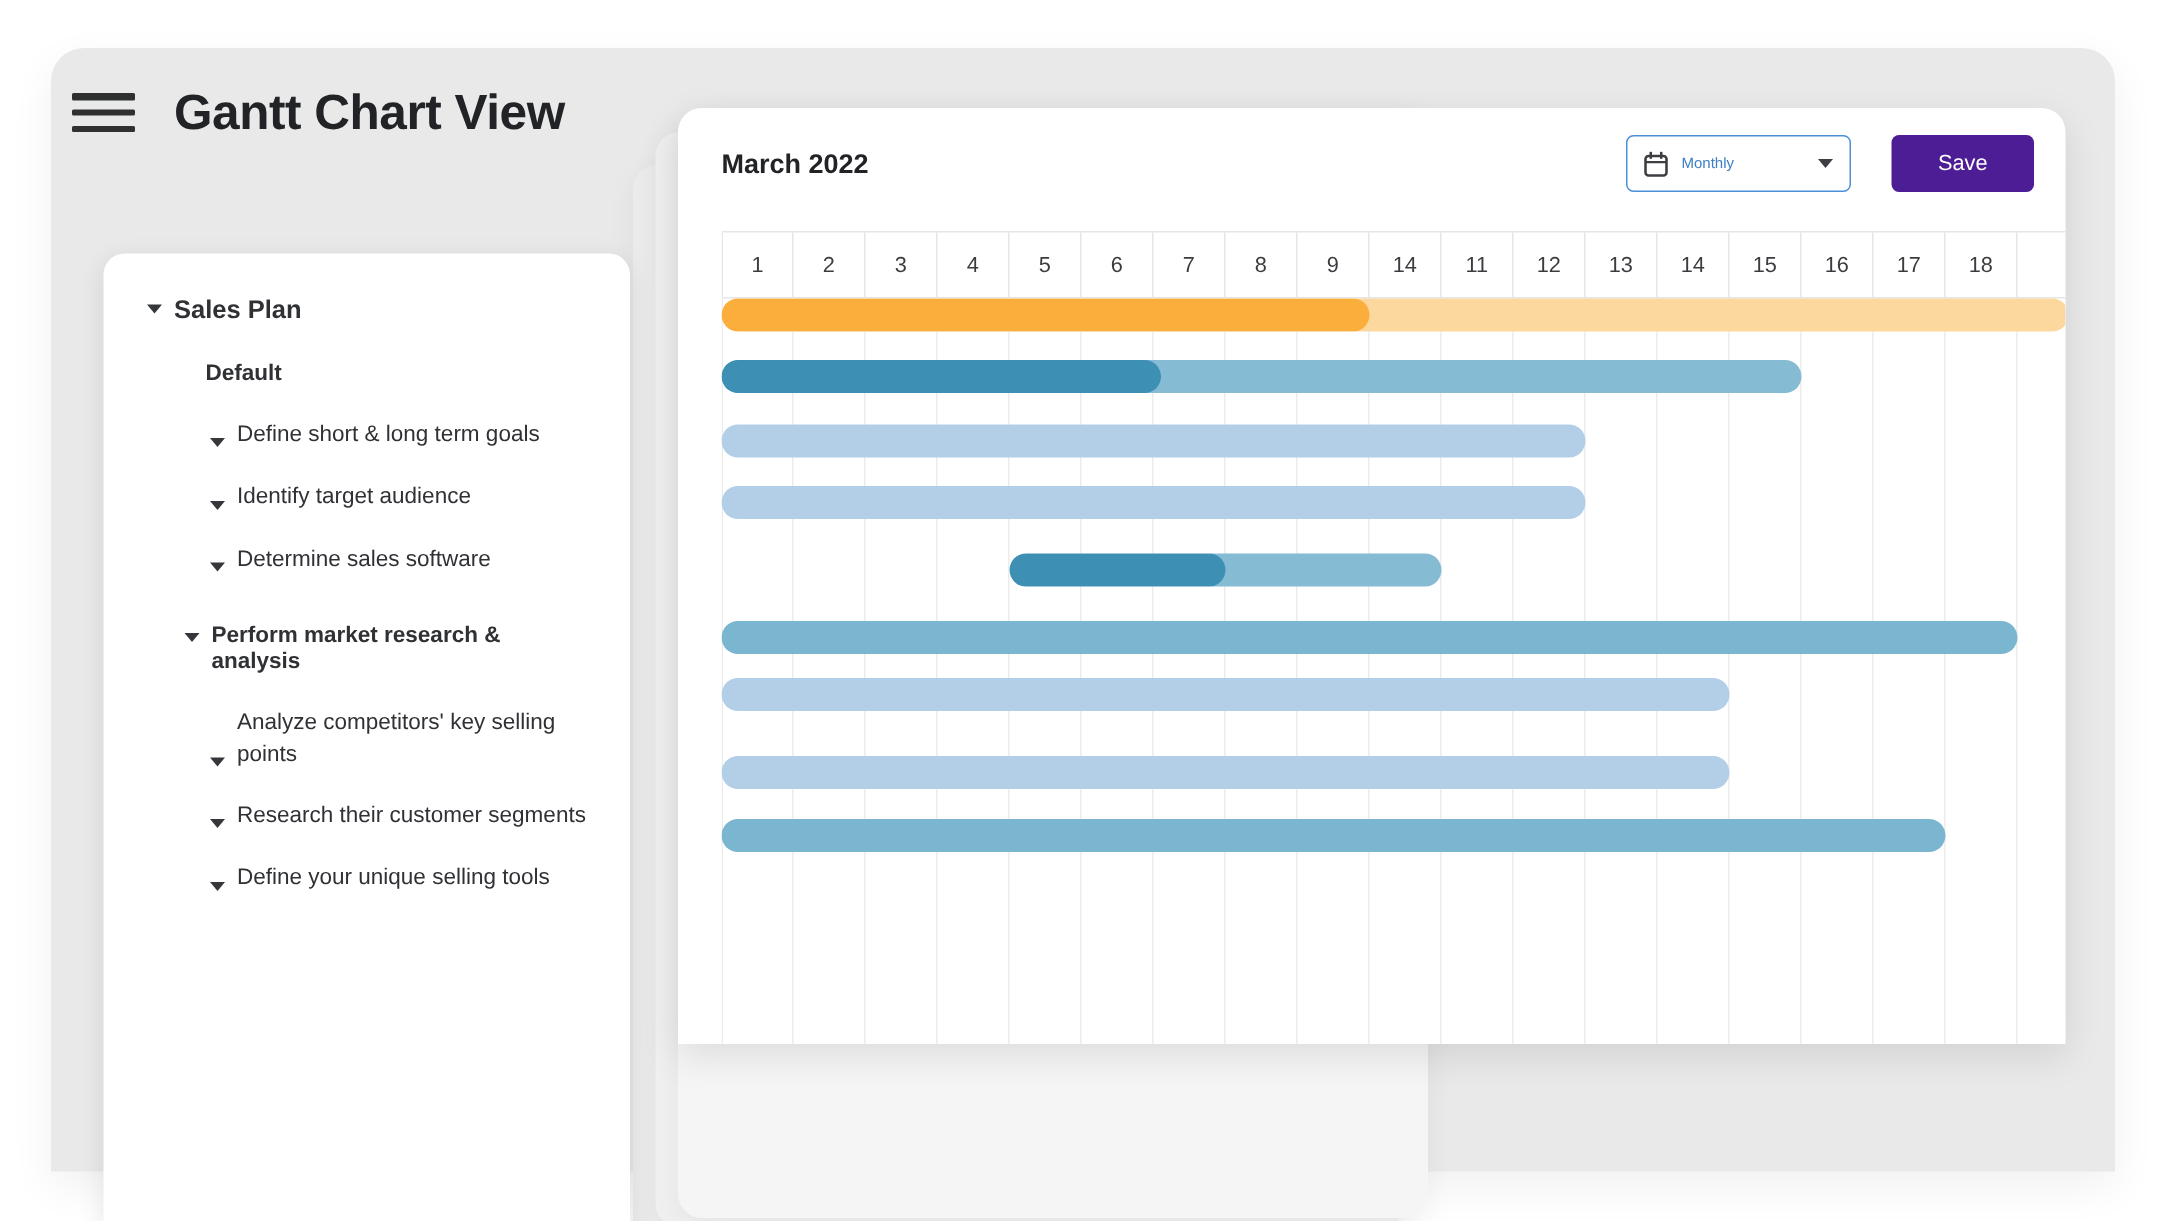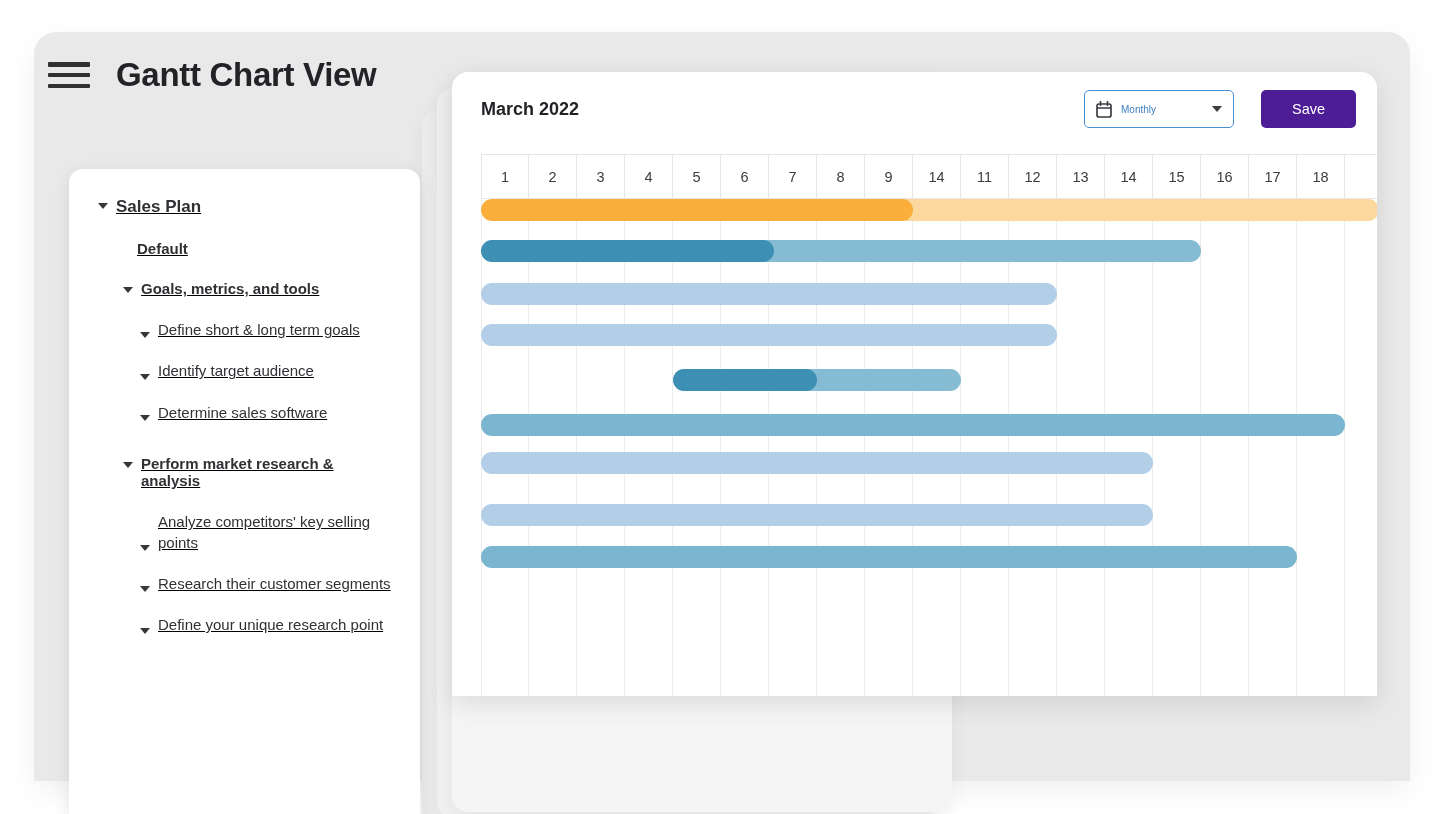--- a/index.html
+++ b/index.html
@@ -70,21 +70,20 @@
     width: 351px;
     height: 660px;
     background: #ffffff;
     border-radius: 14px;
     box-shadow: 0 4px 18px rgba(0,0,0,0.09);
     z-index: 4;
     overflow: hidden;
   }
   #tree {
     padding: 28px 12px 0 0;
-    text-decoration: underline;
   }
   .tree-item {
     display: flex;
     align-items: flex-start;
     gap: 9px;
     color: #2f3135;
     cursor: pointer;
   }
   .tree-item .caret {
     flex: 0 0 auto;
@@ -286,24 +285,20 @@
 
 <div id="sidebar-card">
   <div id="tree">
       <div class="tree-item lvl0">
         <span class="caret"></span>
         <span class="label">Sales Plan</span>
       </div>
       <div class="tree-item lvl1 plain">
         <span class="label">Default</span>
       </div>
-      <div class="tree-item lvl1">
-        <span class="caret"></span>
-        <span class="label">Goals, metrics, and tools</span>
-      </div>
       <div class="tree-item lvl2">
         <span class="caret"></span>
         <span class="label">Define short &amp; long term goals</span>
       </div>
       <div class="tree-item lvl2">
         <span class="caret"></span>
         <span class="label">Identify target audience</span>
       </div>
       <div class="tree-item lvl2">
         <span class="caret"></span>
@@ -316,21 +311,21 @@
       <div class="tree-item lvl2">
         <span class="caret"></span>
         <span class="label">Analyze competitors' key selling points</span>
       </div>
       <div class="tree-item lvl2">
         <span class="caret"></span>
         <span class="label">Research their customer segments</span>
       </div>
       <div class="tree-item lvl2">
         <span class="caret"></span>
-        <span class="label">Define your unique research point</span>
+        <span class="label">Define your unique selling tools</span>
       </div>
     </div>
 </div>
 
 <div id="gantt-card">
 
   <div id="gantt-toolbar">
     <div id="month-label">March 2022</div>
 
     <div id="period-select">

